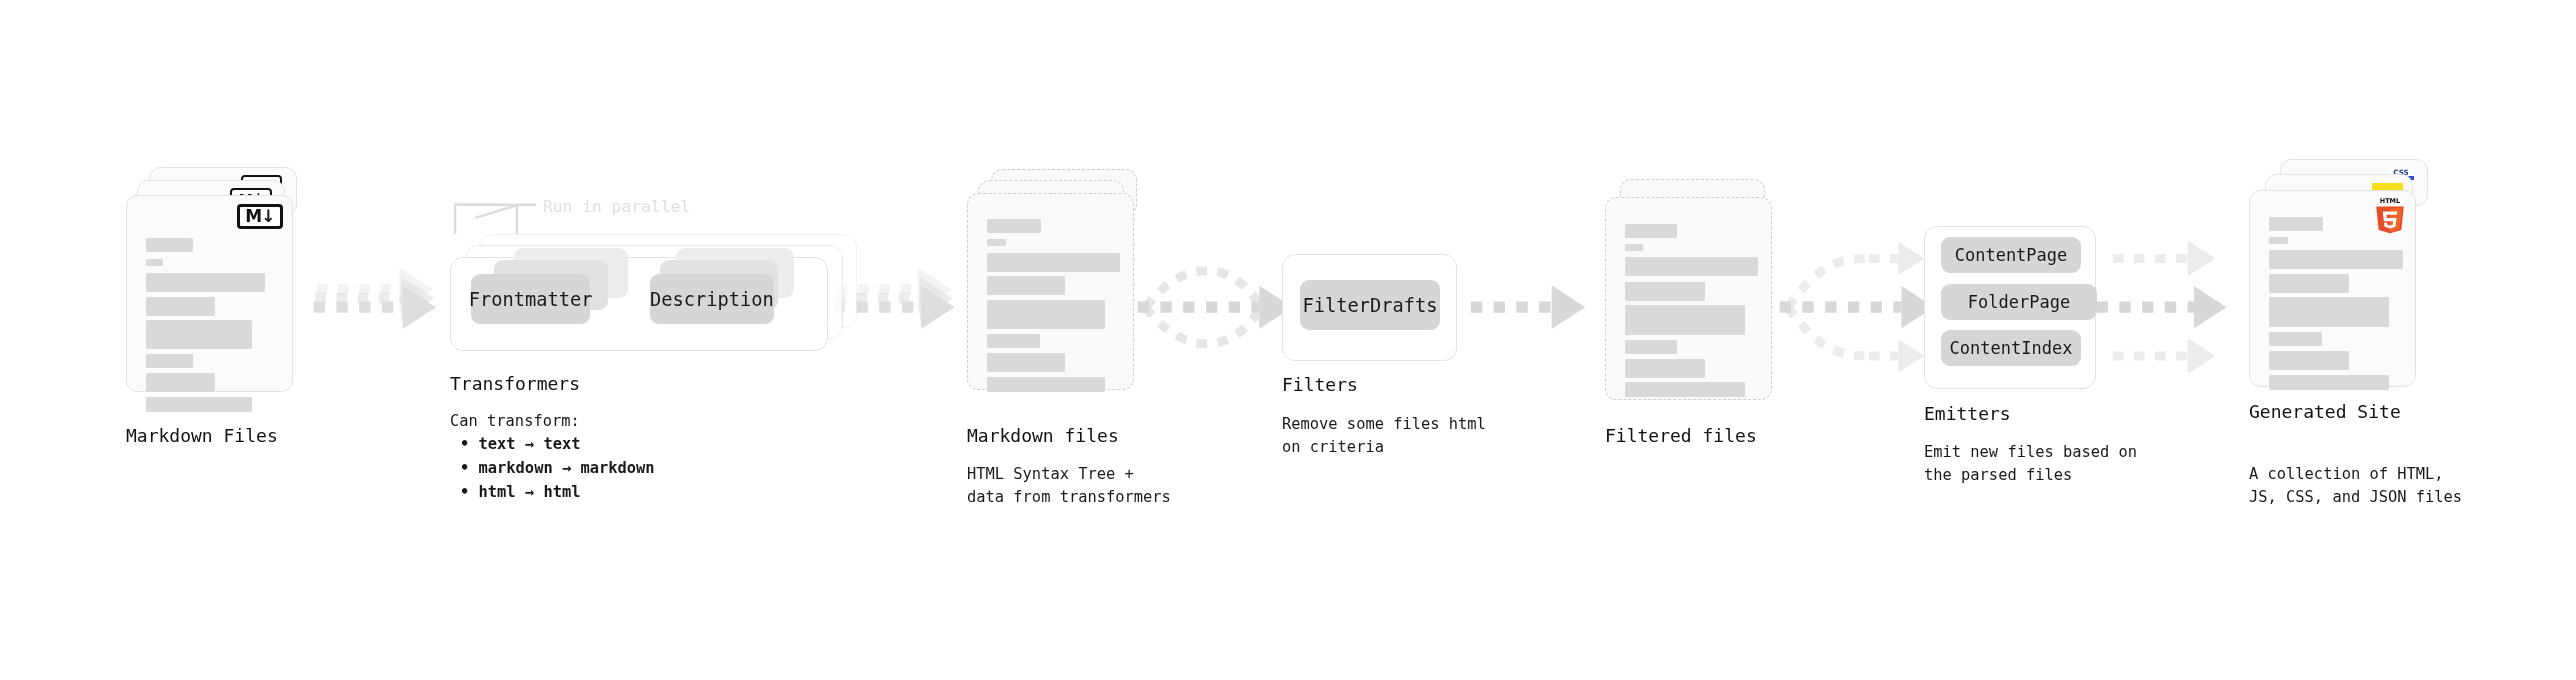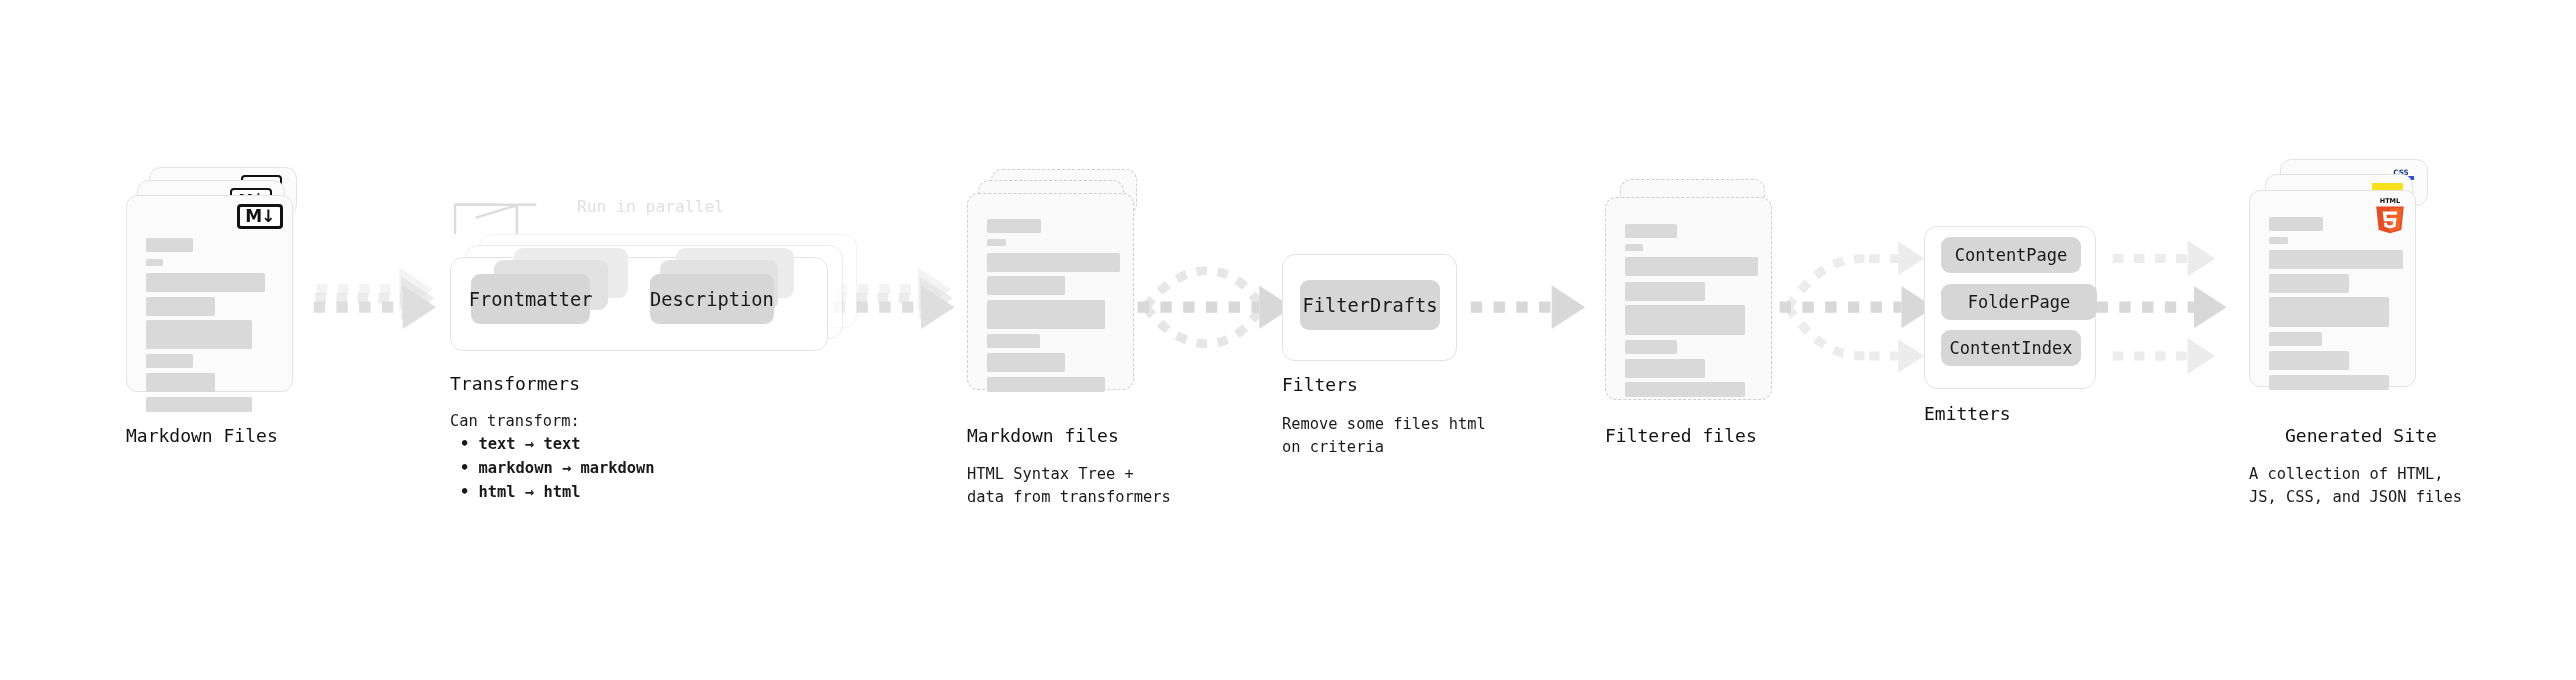--- a/index.html
+++ b/index.html
@@ -222,21 +222,21 @@
       <div class="bar" style="left:18.7px; top:77px;  width:119px; height:18.7px;"></div>
       <div class="bar" style="left:18.7px; top:101px; width:69px;  height:18.7px;"></div>
       <div class="bar" style="left:18.7px; top:124px; width:106px; height:29px;"></div>
       <div class="bar" style="left:18.7px; top:158px; width:47px;  height:14px;"></div>
       <div class="bar" style="left:18.7px; top:177px; width:69px;  height:18.7px;"></div>
       <div class="bar" style="left:18.7px; top:201px; width:106px; height:14.6px;"></div>
     </div>
   </div>
   <div class="title" style="left:126px; top:425px;">Markdown Files</div>
 
-  <div class="parallel-label" style="left:543px; top:197px;margin-left:34px;">Run in parallel</div>
+  <div class="parallel-label" style="left:543px; top:197px;">Run in parallel</div>
 
   <div class="groupbox ghost2" style="left:479px; top:234px; width:378px; height:94px;"></div>
   <div class="groupbox ghost1" style="left:465px; top:245px; width:378px; height:94px;"></div>
   <div class="groupbox" style="left:450px; top:257px; width:378px; height:94px;">
   </div>
 
   <div class="pill ghost2" style="left:514px; top:248px; width:114px; height:50px;">Frontmatter</div>
   <div class="pill ghost1" style="left:494px; top:260px; width:114px; height:50px;">Frontmatter</div>
   <div class="pill" style="left:471px; top:274px; width:119px; height:50px;">Frontmatter</div>
 
@@ -289,20 +289,22 @@
       <div class="bar" style="left:18.7px; top:184px; width:120px; height:14.6px;"></div>
     </div>
   </div>
   <div class="title" style="left:1605px; top:425px;">Filtered files</div>
 
   <div class="groupbox" style="left:1924px; top:226px; width:172px; height:163px;"></div>
   <div class="pill" style="left:1941px; top:237px; width:140px; height:36px; font-size:17px;">ContentPage</div>
   <div class="pill" style="left:1941px; top:284px; width:156px; height:36px; font-size:17px;">FolderPage</div>
   <div class="pill" style="left:1941px; top:330px; width:140px; height:36px; font-size:17px;">ContentIndex</div>
   <div class="title" style="left:1924px; top:403px;">Emitters</div>
+  <div class="caption" style="left:1924px; top:441px;">Emit new files based on
+the parsed files</div>
 
   <div class="docstack" style="left:2249px; top:159px;">
     <div class="doccard" style="left:31px; top:0px; width:148px; height:47px;">
       <div class="badge-css" style="right:13px; top:9px; width:26px; height:11.4px; font-size:7.3px;">CSS</div>
     </div>
     <div class="doccard" style="left:16.3px; top:14.6px; width:148px; height:47px;">
       <div class="badge-js" style="right:9.8px; top:8.1px; width:31px; height:18px;"></div>
     </div>
     <div class="doccard" style="left:0px; top:31px; width:167px; height:197px;text-align:right;">
       <svg class="badge-html5" style="right:8.1px; top:4.9px;" width="34" height="39" viewBox="0 0 42 48">
@@ -314,18 +316,18 @@
       <div class="bar" style="left:18.7px; top:26px;  width:54px;  height:14px;"></div>
       <div class="bar" style="left:18.7px; top:46px;  width:19.5px;  height:6.5px;"></div>
       <div class="bar" style="left:18.7px; top:59px;  width:134px; height:18.7px;"></div>
       <div class="bar" style="left:18.7px; top:83px; width:80px;  height:18.7px;"></div>
       <div class="bar" style="left:18.7px; top:106px; width:120px; height:30px;"></div>
       <div class="bar" style="left:18.7px; top:141px; width:53px;  height:14px;"></div>
       <div class="bar" style="left:18.7px; top:160px; width:80px;  height:18.7px;"></div>
       <div class="bar" style="left:18.7px; top:184px; width:120px; height:14.6px;"></div>
     </div>
   </div>
-  <div class="title" style="left:2249px; top:425px;margin-left:36px;">Generated Site</div>
+  <div class="title" style="left:2249px; top:401px;">Generated Site</div>
   <div class="caption" style="left:2249px; top:463px;">A collection of HTML,
 JS, CSS, and JSON files</div>
 
 </div>
 
 
 </body></html>

